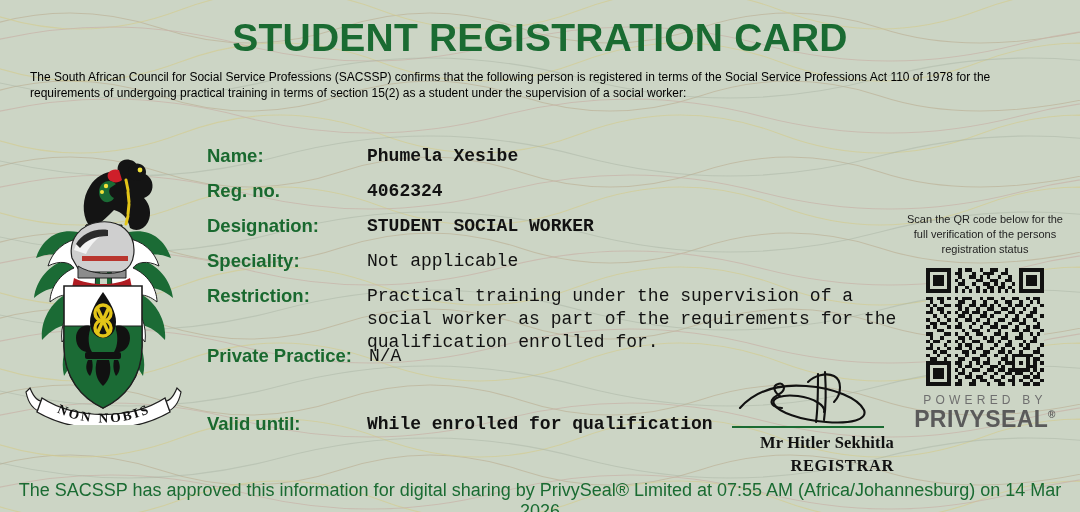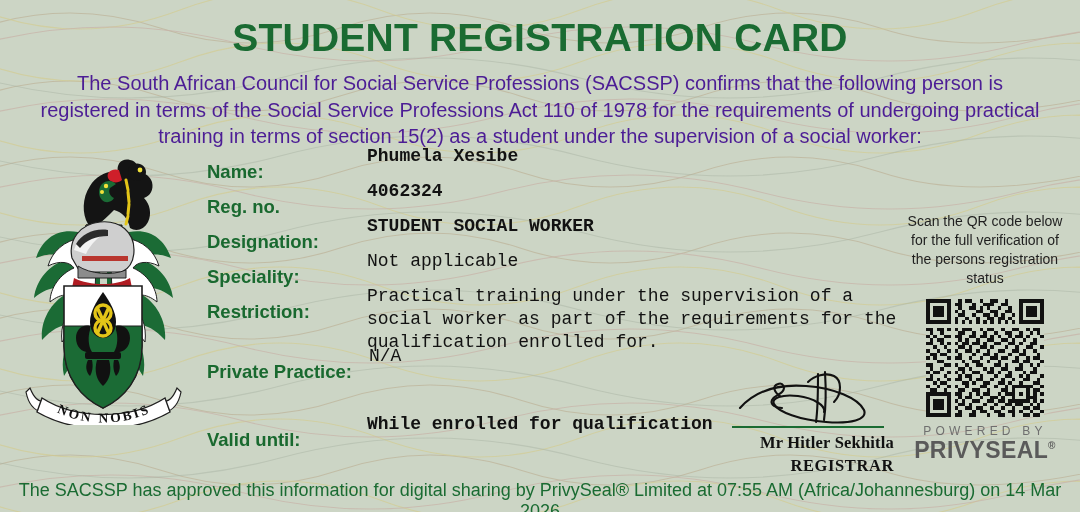--- a/index.html
+++ b/index.html
@@ -14,30 +14,30 @@
   }
   #guilloche{position:absolute;inset:0;width:1080px;height:512px;pointer-events:none;}
 
   
   .title{
     position:absolute;left:0;top:18px;width:1080px;text-align:center;
     font-size:39px;font-weight:bold;color:#1a6b32;letter-spacing:.2px;
     line-height:1.05;
   }
   .intro{
-    position:absolute;left:30px;top:70px;width:1020px;text-align:center;
-    font-size:20px;color:#4c1d95;line-height:1.33;
+    position:absolute;left:30px;top:70px;width:1020px;text-align:left;
+    font-size:12px;color:#000000;line-height:1.33;
   }
 
   
   .fields{position:absolute;left:207px;top:145px;width:700px;}
   .row{position:relative;height:35px;}
   .row.gap{margin-top:33px;}
   .lbl{
-    position:absolute;left:0;top:16px;
+    position:absolute;left:0;top:0;
     font-size:18.5px;font-weight:bold;color:#19692f;white-space:nowrap;
   }
   .val{
     position:absolute;left:160px;top:1px;
     font-size:18px;color:#121212;white-space:pre;font-family:Liberation Mono, monospace;
   }
   .val.bold{font-weight:bold;}
   .val.multi{white-space:normal;width:540px;line-height:1.28;top:0;}
 
   
@@ -50,21 +50,21 @@
     font-family:"Liberation Serif", serif;font-weight:bold;
     font-size:16.5px;color:#111;margin-top:5px;letter-spacing:.2px;
   }
   .sigrole{
     font-family:"Liberation Serif", serif;font-weight:bold;
     font-size:16.5px;color:#111;margin-top:3px;letter-spacing:.6px;
   }
 
   
   .qrpanel{position:absolute;left:900px;top:212px;width:170px;text-align:center;}
-  .qrhint{font-size:14px;color:#1f1f1f;line-height:1.35;}
+  .qrhint{font-size:11px;color:#1f1f1f;line-height:1.35;}
   .qrwrap{margin:11px auto 0;width:130px;height:118px;}
   .brand{margin-top:7px;}
   .brand .pb{
     font-size:12px;color:#6f6f6f;letter-spacing:4.2px;font-weight:normal;
   }
   .brand .ps{
     font-size:23px;color:#5a5a5a;letter-spacing:.4px;font-weight:bold;
     line-height:1.08;
   }
   .brand .ps sup{font-size:10px;vertical-align:super;font-weight:bold;}

